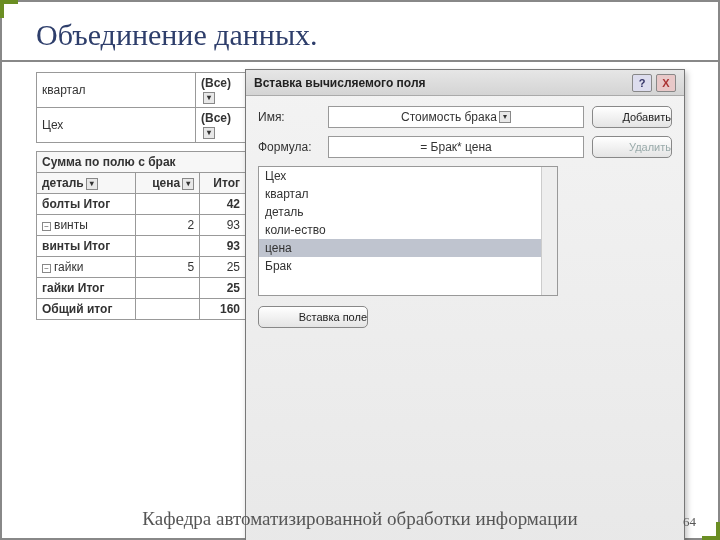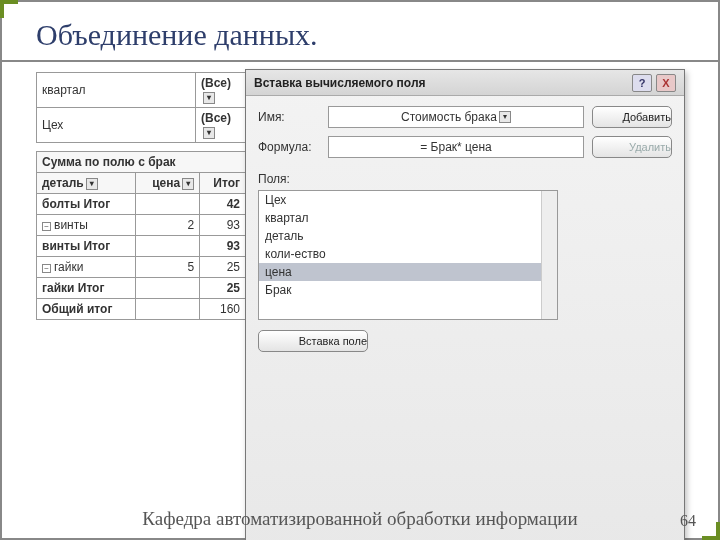--- a/index.html
+++ b/index.html
@@ -201,21 +201,21 @@
     display: flex;
     justify-content: center;
     font-family: Georgia, serif;
     font-size: 19px;
     color: #555;
   }
   .page-num {
     position: absolute;
     right: 24px;
     bottom: 10px;
-    font-size: 16px;
+    font-size: 13px;
     color: #555;
   }
 </style>
 </head>
 <body>
 
 <div class="slide-border">
   <div class="corner tl"></div>
   <div class="corner br"></div>
 </div>
@@ -270,21 +270,21 @@
             <td class="val">25</td>
           </tr>
           <tr>
             <td style="font-weight: bold;"><span>гайки Итог</span></td>
             <td class="val"></td>
             <td class="val" style="font-weight: bold;">25</td>
           </tr>
           <tr>
             <td style="font-weight: bold;"><span>Общий итог</span></td>
             <td class="val"></td>
-            <td class="val" style="font-weight: normal;">160</td>
+            <td class="val" style="font-weight: bold;">160</td>
           </tr>
         </tbody>
     </table>
   </div>
 
   <div class="dialog">
     <div class="dlg-title">
       <span>Вставка вычисляемого поля</span>
       <div class="dlg-title-btns">
         <div class="dlg-help">?</div>
@@ -300,21 +300,20 @@
         </div>
         <div class="dlg-btn">Добавить</div>
       </div>
       <div class="frow">
         <div class="flabel">Формула:</div>
         <div class="ftext">
           <span>= Брак* цена</span>
         </div>
         <div class="dlg-btn disabled">Удалить</div>
       </div>
-      <div class="fields-label">Поля:</div>
       <div class="fields-box">
         <div id="fields-items">
             <div class="item">Цех</div>
             <div class="item">квартал</div>
             <div class="item">деталь</div>
             <div class="item">коли-ество</div>
             <div class="item sel">цена</div>
             <div class="item">Брак</div>
           </div>
         <div class="scroll"></div>

